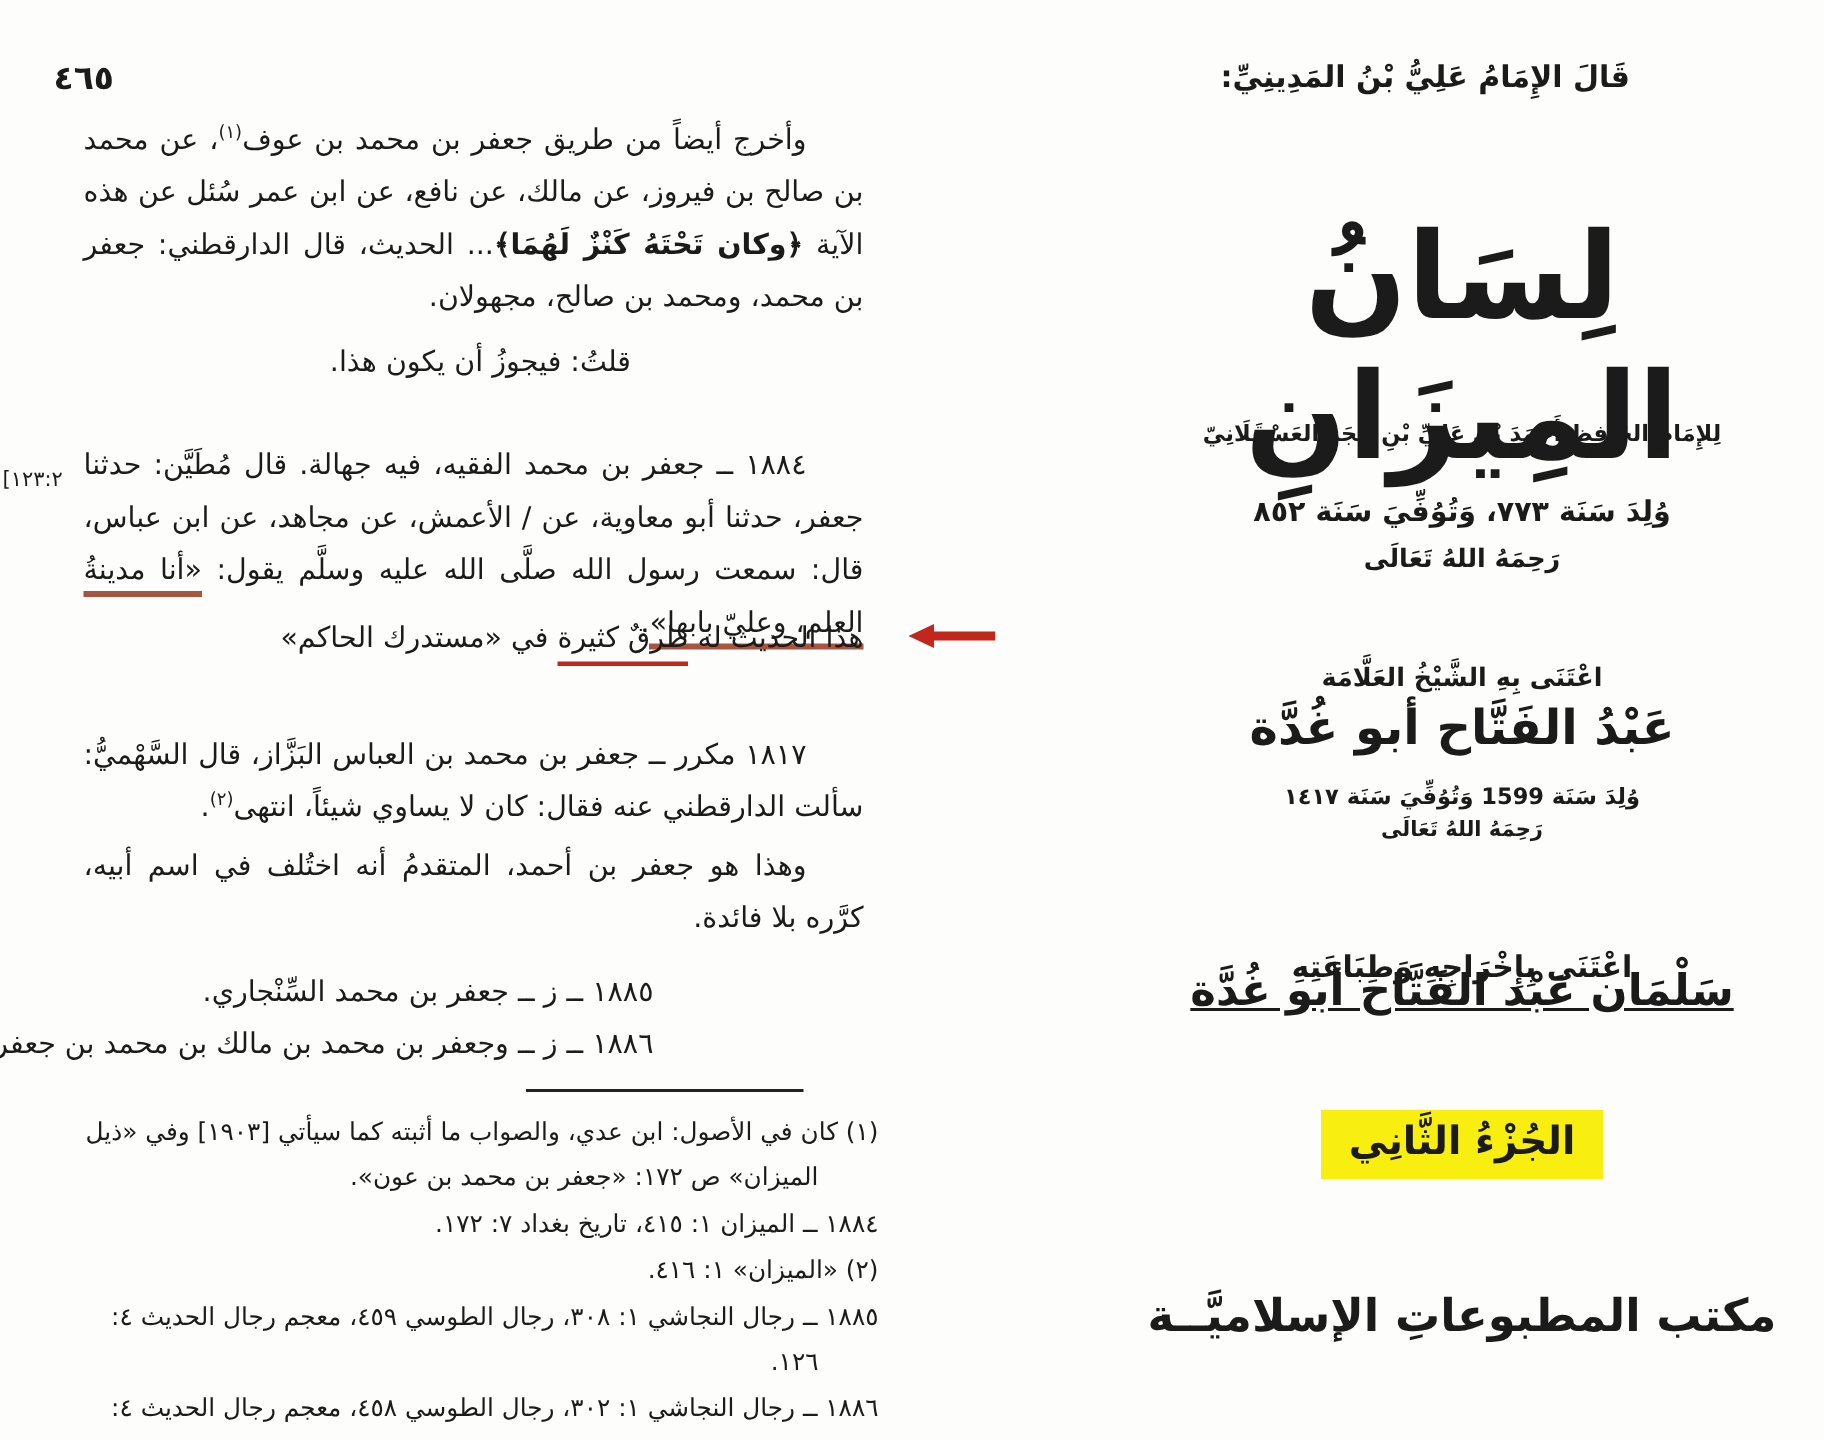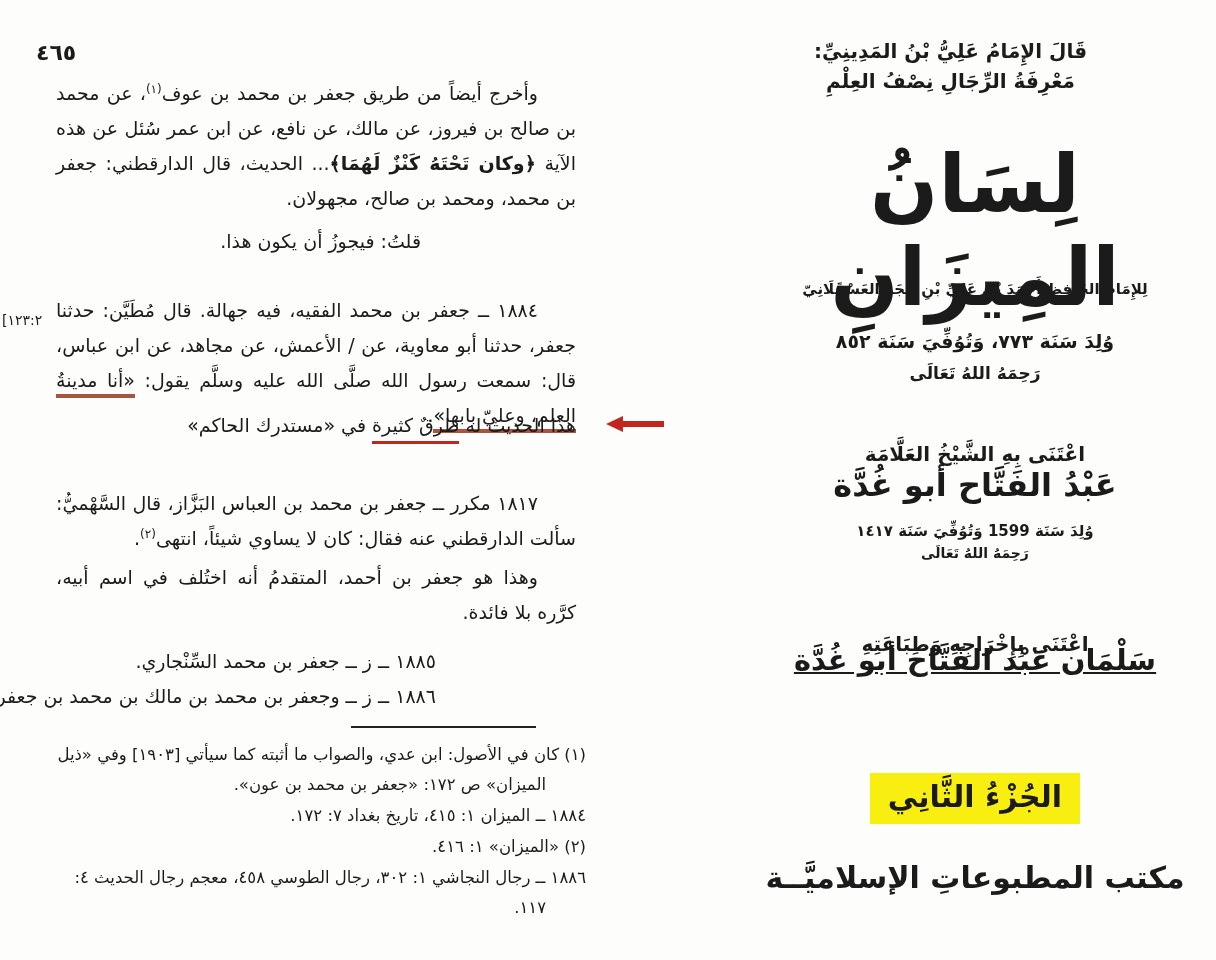--- a/index.html
+++ b/index.html
@@ -37,29 +37,29 @@
   .fnref{font-size:12px;vertical-align:super;line-height:0;}
   
   .page-right{position:absolute;left:745px;top:0;width:460px;height:960px;}
   .page-right .block{position:absolute;width:100%;text-align:center;margin:0;}
   .epigraph{position:absolute;right:118px;top:36px;text-align:center;font-size:20px;
             font-weight:bold;line-height:30px;}
   .book-title{top:138px;font-size:80px;font-weight:bold;letter-spacing:-2px;}
   .author-name{top:280px;font-size:15px;font-weight:bold;}
   .author-dates{top:330px;font-size:19px;font-weight:bold;}
   .author-blessing{top:363px;font-size:17px;font-weight:bold;}
-  .editor-intro{top:442px;font-size:20px;font-weight:bold;}
+  .editor-intro{top:442px;font-size:17px;font-weight:bold;}
   .editor-name{top:466px;font-size:32px;font-weight:bold;}
   .editor-dates{top:522px;font-size:15px;font-weight:bold;}
   .editor-blessing{top:545px;font-size:14px;font-weight:bold;}
   .producer-intro{top:632px;font-size:20px;font-weight:bold;}
   .producer-name{top:643px;font-size:29px;font-weight:bold;text-decoration:underline;}
   .volume-row{top:740px;}
   .volume-badge{display:inline-block;background:var(--highlight-yellow,#f8ee0f);
-                padding:6px 18px 10px;font-size:30px;font-weight:bold;margin-top:33px;}
+                padding:6px 18px 10px;font-size:26px;font-weight:bold;}
   .publisher{top:860px;font-size:30px;font-weight:bold;}
 </style>
 </head>
 <body>
 
 <div class="page-left">
 
   <div class="pg-num">٤٦٥</div>
 
   <div class="margin-note">[١٢٣:٢</div>
@@ -85,29 +85,29 @@
   <p class="body-p p-e1885">١٨٨٥ ــ ز ــ جعفر بن محمد السِّنْجاري.</p>
 
   <p class="body-p p-e1886">١٨٨٦ ــ ز ــ وجعفر بن محمد بن مالك بن محمد بن جعفر الفَزَاري.</p>
 
   <div class="fn-sep"></div>
 
   <div class="footnotes">
     <p class="footnote">(١) كان في الأصول: ابن عدي، والصواب ما أثبته كما سيأتي [١٩٠٣] وفي «ذيل الميزان» ص ١٧٢: «جعفر بن محمد بن عون».</p>
     <p class="footnote">١٨٨٤ ــ الميزان ١: ٤١٥، تاريخ بغداد ٧: ١٧٢.</p>
     <p class="footnote">(٢) «الميزان» ١: ٤١٦.</p>
+    <p class="footnote">١٨٨٥ ــ رجال النجاشي ١: ٣٠٨، رجال الطوسي ٤٥٩، معجم رجال الحديث ٤: ١٢٦.</p>
     <p class="footnote">١٨٨٦ ــ رجال النجاشي ١: ٣٠٢، رجال الطوسي ٤٥٨، معجم رجال الحديث ٤: ١١٧.</p>
   </div>
 </div>
 
 <div class="page-right">
 
   <div class="epigraph">
     <div>قَالَ الإِمَامُ عَلِيُّ بْنُ المَدِينِيِّ:</div>
-    <div>مَعْرِفَةُ الرِّجَالِ نِصْفُ العِلْمِ</div>
   </div>
 
   <h1 class="block book-title">لِسَانُ المِيزَانِ</h1>
 
   <div class="block author-name">لِلإِمَامِ الحَافِظِ أَحْمَدَ بْنِ عَلِيِّ بْنِ حَجَرٍ العَسْقَلَانِيّ</div>
   <div class="block author-dates">وُلِدَ سَنَة ٧٧٣، وَتُوُفِّيَ سَنَة ٨٥٢</div>
   <div class="block author-blessing">رَحِمَهُ اللهُ تَعَالَى</div>
 
   <div class="block editor-intro">اعْتَنَى بِهِ الشَّيْخُ العَلَّامَة</div>
   <div class="block editor-name">عَبْدُ الفَتَّاح أبو غُدَّة</div>

